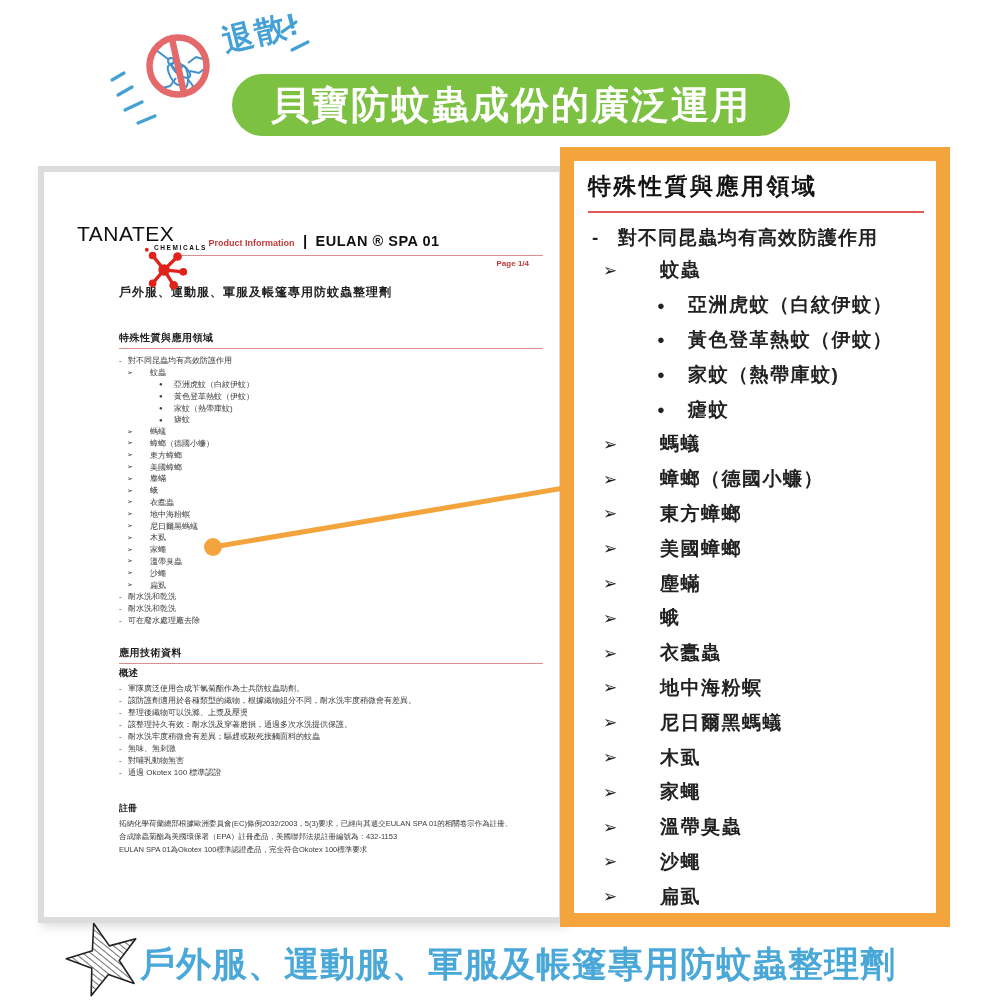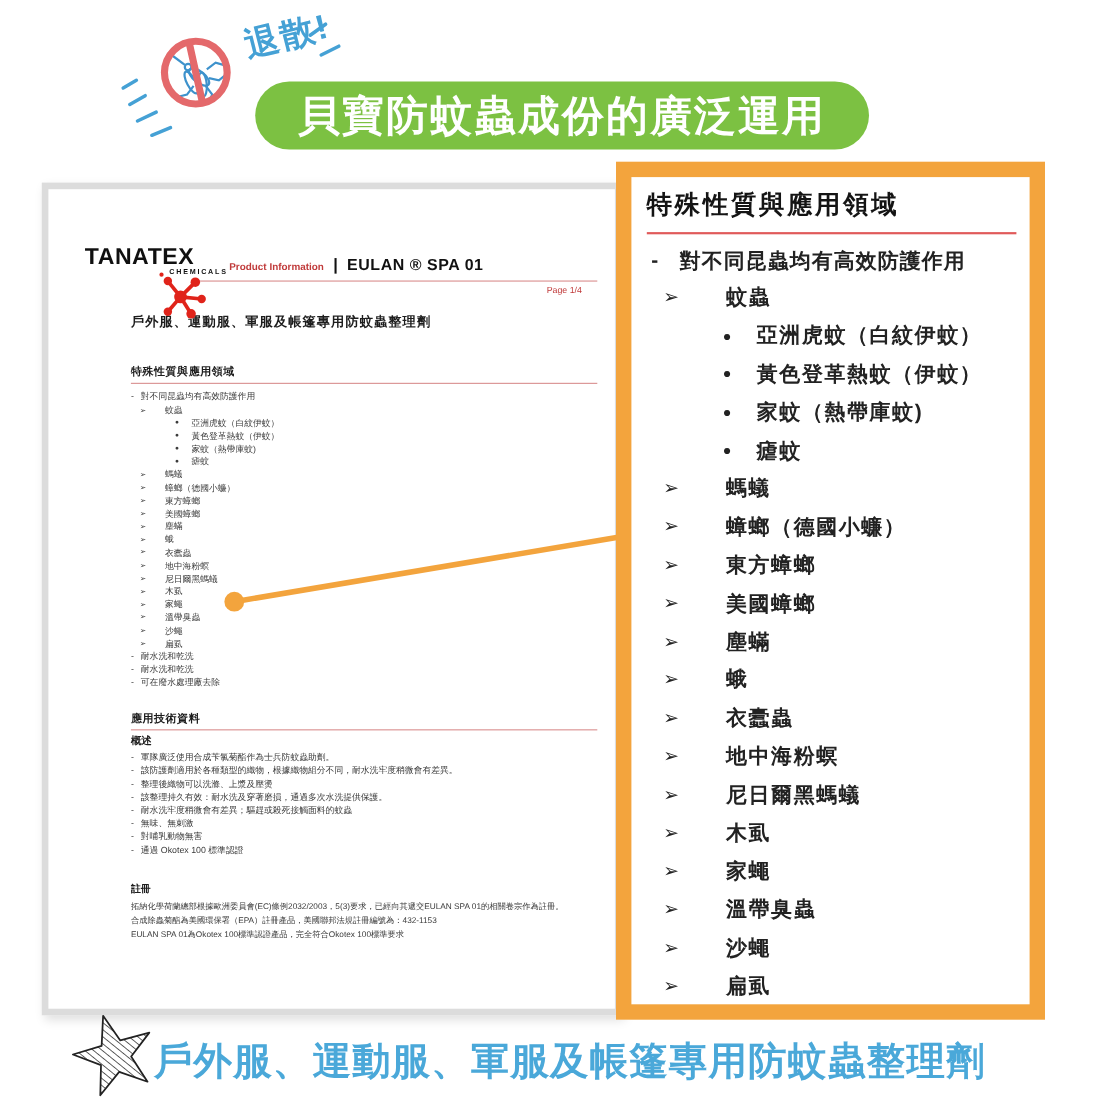--- a/index.html
+++ b/index.html
@@ -12,28 +12,28 @@
           display:flex;align-items:center;justify-content:center;}
   .banner-title{color:#fff;font-size:38px;font-weight:bold;letter-spacing:2px;white-space:nowrap;}
   .repel{left:218px;top:22px;font-size:31px;font-weight:bold;color:#45a1d5;
          transform:rotate(-14deg);transform-origin:left top;letter-spacing:2px;white-space:nowrap;}
 
   
   .page{left:38px;top:166px;width:527px;height:757px;background:#fff;border:6px solid #dcdcdc;
         box-sizing:border-box;box-shadow:3px 4px 9px rgba(0,0,0,.13);z-index:1;}
   .page-inner{position:absolute;left:0;top:0;right:0;bottom:0;padding:0 16px 0 75px;overflow:hidden;}
   .logo{position:absolute;left:33px;top:52px;width:130px;}
-  .logo-name{font-size:21px;font-weight:700;letter-spacing:.5px;color:#101010;line-height:20px;}
+  .logo-name{font-size:21px;font-weight:400;letter-spacing:.5px;color:#101010;line-height:20px;}
   .logo-sub{font-size:6.5px;font-weight:bold;letter-spacing:1.6px;color:#101010;text-align:right;margin-top:0;}
   .doc-head{margin-top:60px;text-align:center;padding-right:14px;white-space:nowrap;}
   .pi-label{color:#c03a3a;font-size:9px;font-weight:bold;}
   .pi-div{color:#111;font-size:15px;font-weight:bold;margin:0 4px;}
   .pi-name{color:#111;font-size:14.5px;font-weight:bold;letter-spacing:.5px;}
   .hairline{height:1px;background:#d98e8e;margin-top:5px;margin-left:55px;}
-  .page-num{margin-top:3px;text-align:right;padding-right:14px;color:#c03a3a;font-size:8px;font-weight:normal;}
+  .page-num{margin-top:3px;text-align:right;padding-right:14px;color:#c03a3a;font-size:8px;font-weight:bold;}
   .doc-subtitle{margin-top:16px;font-size:12px;font-weight:bold;color:#1d1d1d;letter-spacing:1px;white-space:nowrap;}
   .sec-title{font-size:10px;font-weight:bold;color:#1d1d1d;letter-spacing:.5px;}
   .sec-rule{height:1px;background:#d98e8e;margin-top:3px;}
   .mt30{margin-top:30px;} .mt20{margin-top:20px;}
   .doc-list{margin-top:6px;font-size:8px;color:#3a3a3a;}
   .drow{display:flex;align-items:center;height:11.8px;white-space:nowrap;}
   .drow .mk{flex:none;}
   .d-dash .mk{width:9px;}
   .d-arrow{margin-left:8px;} .d-arrow .mk{width:23px;font-size:7px;}
   .d-bullet{margin-left:40px;} .d-bullet .mk{width:15px;font-size:6px;}

